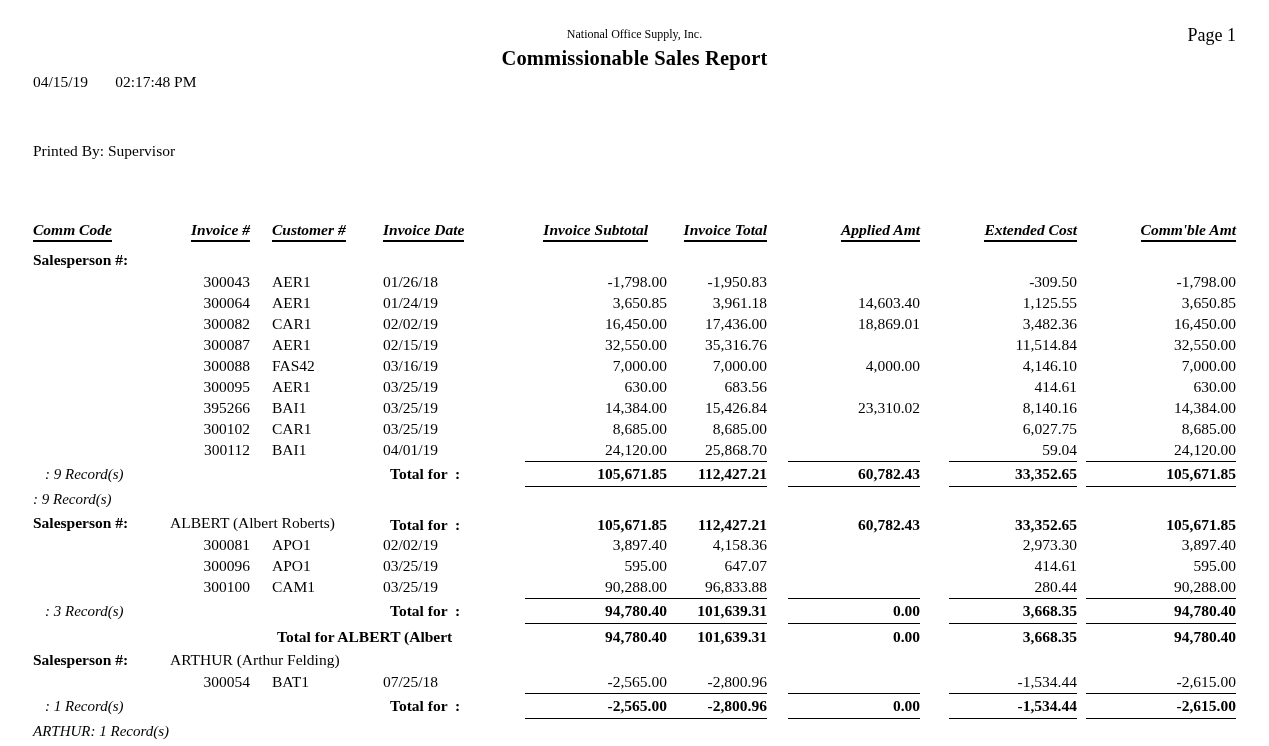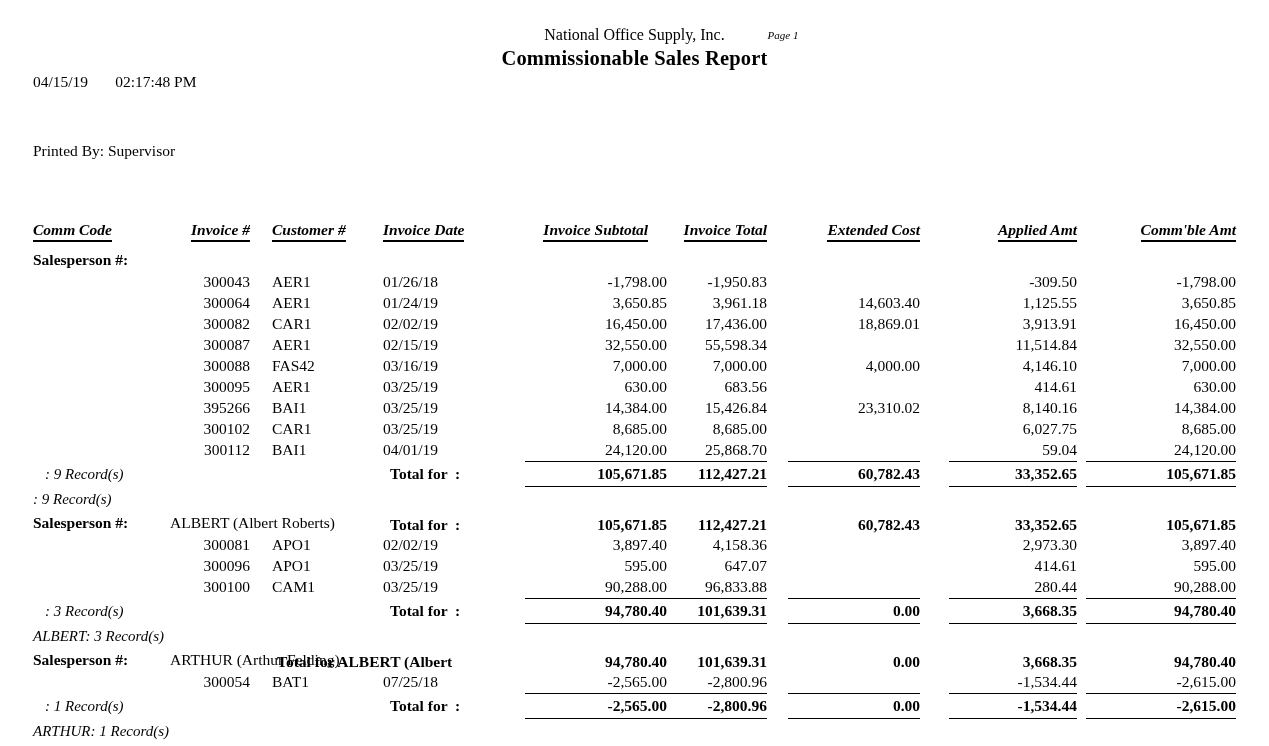--- a/index.html
+++ b/index.html
@@ -7,23 +7,23 @@
     width:1269px;height:746px;overflow:hidden;background:#ffffff;color:#000;
     font-family:"Liberation Serif", serif;
   }
   .page{padding:24px 33px 0 33px;}
 
   
   .top{display:grid;grid-template-columns:1fr auto 1fr;align-items:start;}
   .top-left{font-size:15.5px;line-height:23px;white-space:pre;}
   .time{margin-left:27px;}
   .top-center{text-align:center;}
-  .company{font-size:16px;line-height:21px;}
+  .company{font-size:12px;line-height:21px;}
   .report-title{font-size:20.5px;font-weight:bold;line-height:27px;letter-spacing:.2px;}
-  .top-right{font-size:11px;line-height:23px;font-style:italic;}
+  .top-right{text-align:right;font-size:18px;line-height:23px;}
 
   
   .grid{display:grid;grid-template-columns:127px 90px 133px 142px 123px 119px 153px 157px 159px;}
   .hdr-row{margin-top:13px;height:28px;}
   .hdr{font-size:15.5px;font-weight:bold;}
   .hdr .u{display:inline-block;border-bottom:2px solid #000;padding-bottom:1px;font-style:italic;}
   .c-right{text-align:right;}
   .c-cust{padding-left:22px;}
 
   .cell{font-size:15.5px;overflow:visible;white-space:pre;}
@@ -58,22 +58,22 @@
     <div class="top-right">Page 1</div>
   </div>
 
   <div class="grid hdr-row">
     <div class="hdr"><span class="u">Comm Code</span></div>
     <div class="hdr c-right"><span class="u">Invoice #</span></div>
     <div class="hdr c-cust"><span class="u">Customer #</span></div>
     <div class="hdr"><span class="u">Invoice Date</span></div>
     <div class="hdr c-right"><span class="u">Invoice Subtotal</span></div>
     <div class="hdr c-right"><span class="u">Invoice Total</span></div>
+    <div class="hdr c-right"><span class="u">Applied Amt</span></div>
     <div class="hdr c-right"><span class="u">Extended Cost</span></div>
-    <div class="hdr c-right"><span class="u">Applied Amt</span></div>
     <div class="hdr c-right"><span class="u">Comm'ble Amt</span></div>
   </div>
 
   <div id="rows">
       <div class="grid row section-row">
         <div class="cell b" style="grid-column: 1;">Salesperson #:</div>
         <div class="cell name" style="grid-column: 2 / span 3;"></div>
       </div>
       <div class="grid row detail-row">
         <div class="cell" style="grid-column: 1;"></div>
@@ -98,30 +98,30 @@
         <div class="cell c-right" style="grid-column: 9;"><div class="amt w9">3,650.85</div></div>
       </div>
       <div class="grid row detail-row">
         <div class="cell" style="grid-column: 1;"></div>
         <div class="cell c-right" style="grid-column: 2;">300082</div>
         <div class="cell c-cust" style="grid-column: 3;">CAR1</div>
         <div class="cell" style="grid-column: 4;">02/02/19</div>
         <div class="cell c-right" style="grid-column: 5;"><div class="amt w5">16,450.00</div></div>
         <div class="cell c-right" style="grid-column: 6;"><div class="amt w6">17,436.00</div></div>
         <div class="cell c-right" style="grid-column: 7;"><div class="amt w7">18,869.01</div></div>
-        <div class="cell c-right" style="grid-column: 8;"><div class="amt w8">3,913.91</div></div>
+        <div class="cell c-right" style="grid-column: 8;"><div class="amt w8">3,482.36</div></div>
         <div class="cell c-right" style="grid-column: 9;"><div class="amt w9">16,450.00</div></div>
       </div>
       <div class="grid row detail-row">
         <div class="cell" style="grid-column: 1;"></div>
         <div class="cell c-right" style="grid-column: 2;">300087</div>
         <div class="cell c-cust" style="grid-column: 3;">AER1</div>
         <div class="cell" style="grid-column: 4;">02/15/19</div>
         <div class="cell c-right" style="grid-column: 5;"><div class="amt w5">32,550.00</div></div>
-        <div class="cell c-right" style="grid-column: 6;"><div class="amt w6">55,598.34</div></div>
+        <div class="cell c-right" style="grid-column: 6;"><div class="amt w6">35,316.76</div></div>
         <div class="cell c-right" style="grid-column: 7;"><div class="amt w7">&nbsp;</div></div>
         <div class="cell c-right" style="grid-column: 8;"><div class="amt w8">11,514.84</div></div>
         <div class="cell c-right" style="grid-column: 9;"><div class="amt w9">32,550.00</div></div>
       </div>
       <div class="grid row detail-row">
         <div class="cell" style="grid-column: 1;"></div>
         <div class="cell c-right" style="grid-column: 2;">300088</div>
         <div class="cell c-cust" style="grid-column: 3;">FAS42</div>
         <div class="cell" style="grid-column: 4;">03/16/19</div>
         <div class="cell c-right" style="grid-column: 5;"><div class="amt w5">7,000.00</div></div>
@@ -232,21 +232,20 @@
       <div class="grid row subtotal-row">
         <div class="cell i" style="grid-column: 1 / span 2; padding-left: 12px;">: 3 Record(s)</div>
         <div class="cell b" style="grid-column: 4; padding-left: 7px;">Total for  :</div>
         <div class="cell c-right" style="grid-column: 5;"><div class="amt w5 b ruled">94,780.40</div></div>
         <div class="cell c-right" style="grid-column: 6;"><div class="amt w6 b ruled">101,639.31</div></div>
         <div class="cell c-right" style="grid-column: 7;"><div class="amt w7 b ruled">0.00</div></div>
         <div class="cell c-right" style="grid-column: 8;"><div class="amt w8 b ruled">3,668.35</div></div>
         <div class="cell c-right" style="grid-column: 9;"><div class="amt w9 b ruled">94,780.40</div></div>
       </div>
       <div class="grid row total-row">
-        <div class="cell i" style="grid-column: 1 / span 2;">ALBERT: 3 Record(s)</div>
         <div class="cell b" style="grid-column: 2 / span 3; padding-left: 117px;">Total for ALBERT (Albert</div>
         <div class="cell c-right" style="grid-column: 5;"><div class="amt w5 b">94,780.40</div></div>
         <div class="cell c-right" style="grid-column: 6;"><div class="amt w6 b">101,639.31</div></div>
         <div class="cell c-right" style="grid-column: 7;"><div class="amt w7 b">0.00</div></div>
         <div class="cell c-right" style="grid-column: 8;"><div class="amt w8 b">3,668.35</div></div>
         <div class="cell c-right" style="grid-column: 9;"><div class="amt w9 b">94,780.40</div></div>
       </div>
       <div class="grid row section-row">
         <div class="cell b" style="grid-column: 1;">Salesperson #:</div>
         <div class="cell name" style="grid-column: 2 / span 3;">ARTHUR (Arthur Felding)</div>

